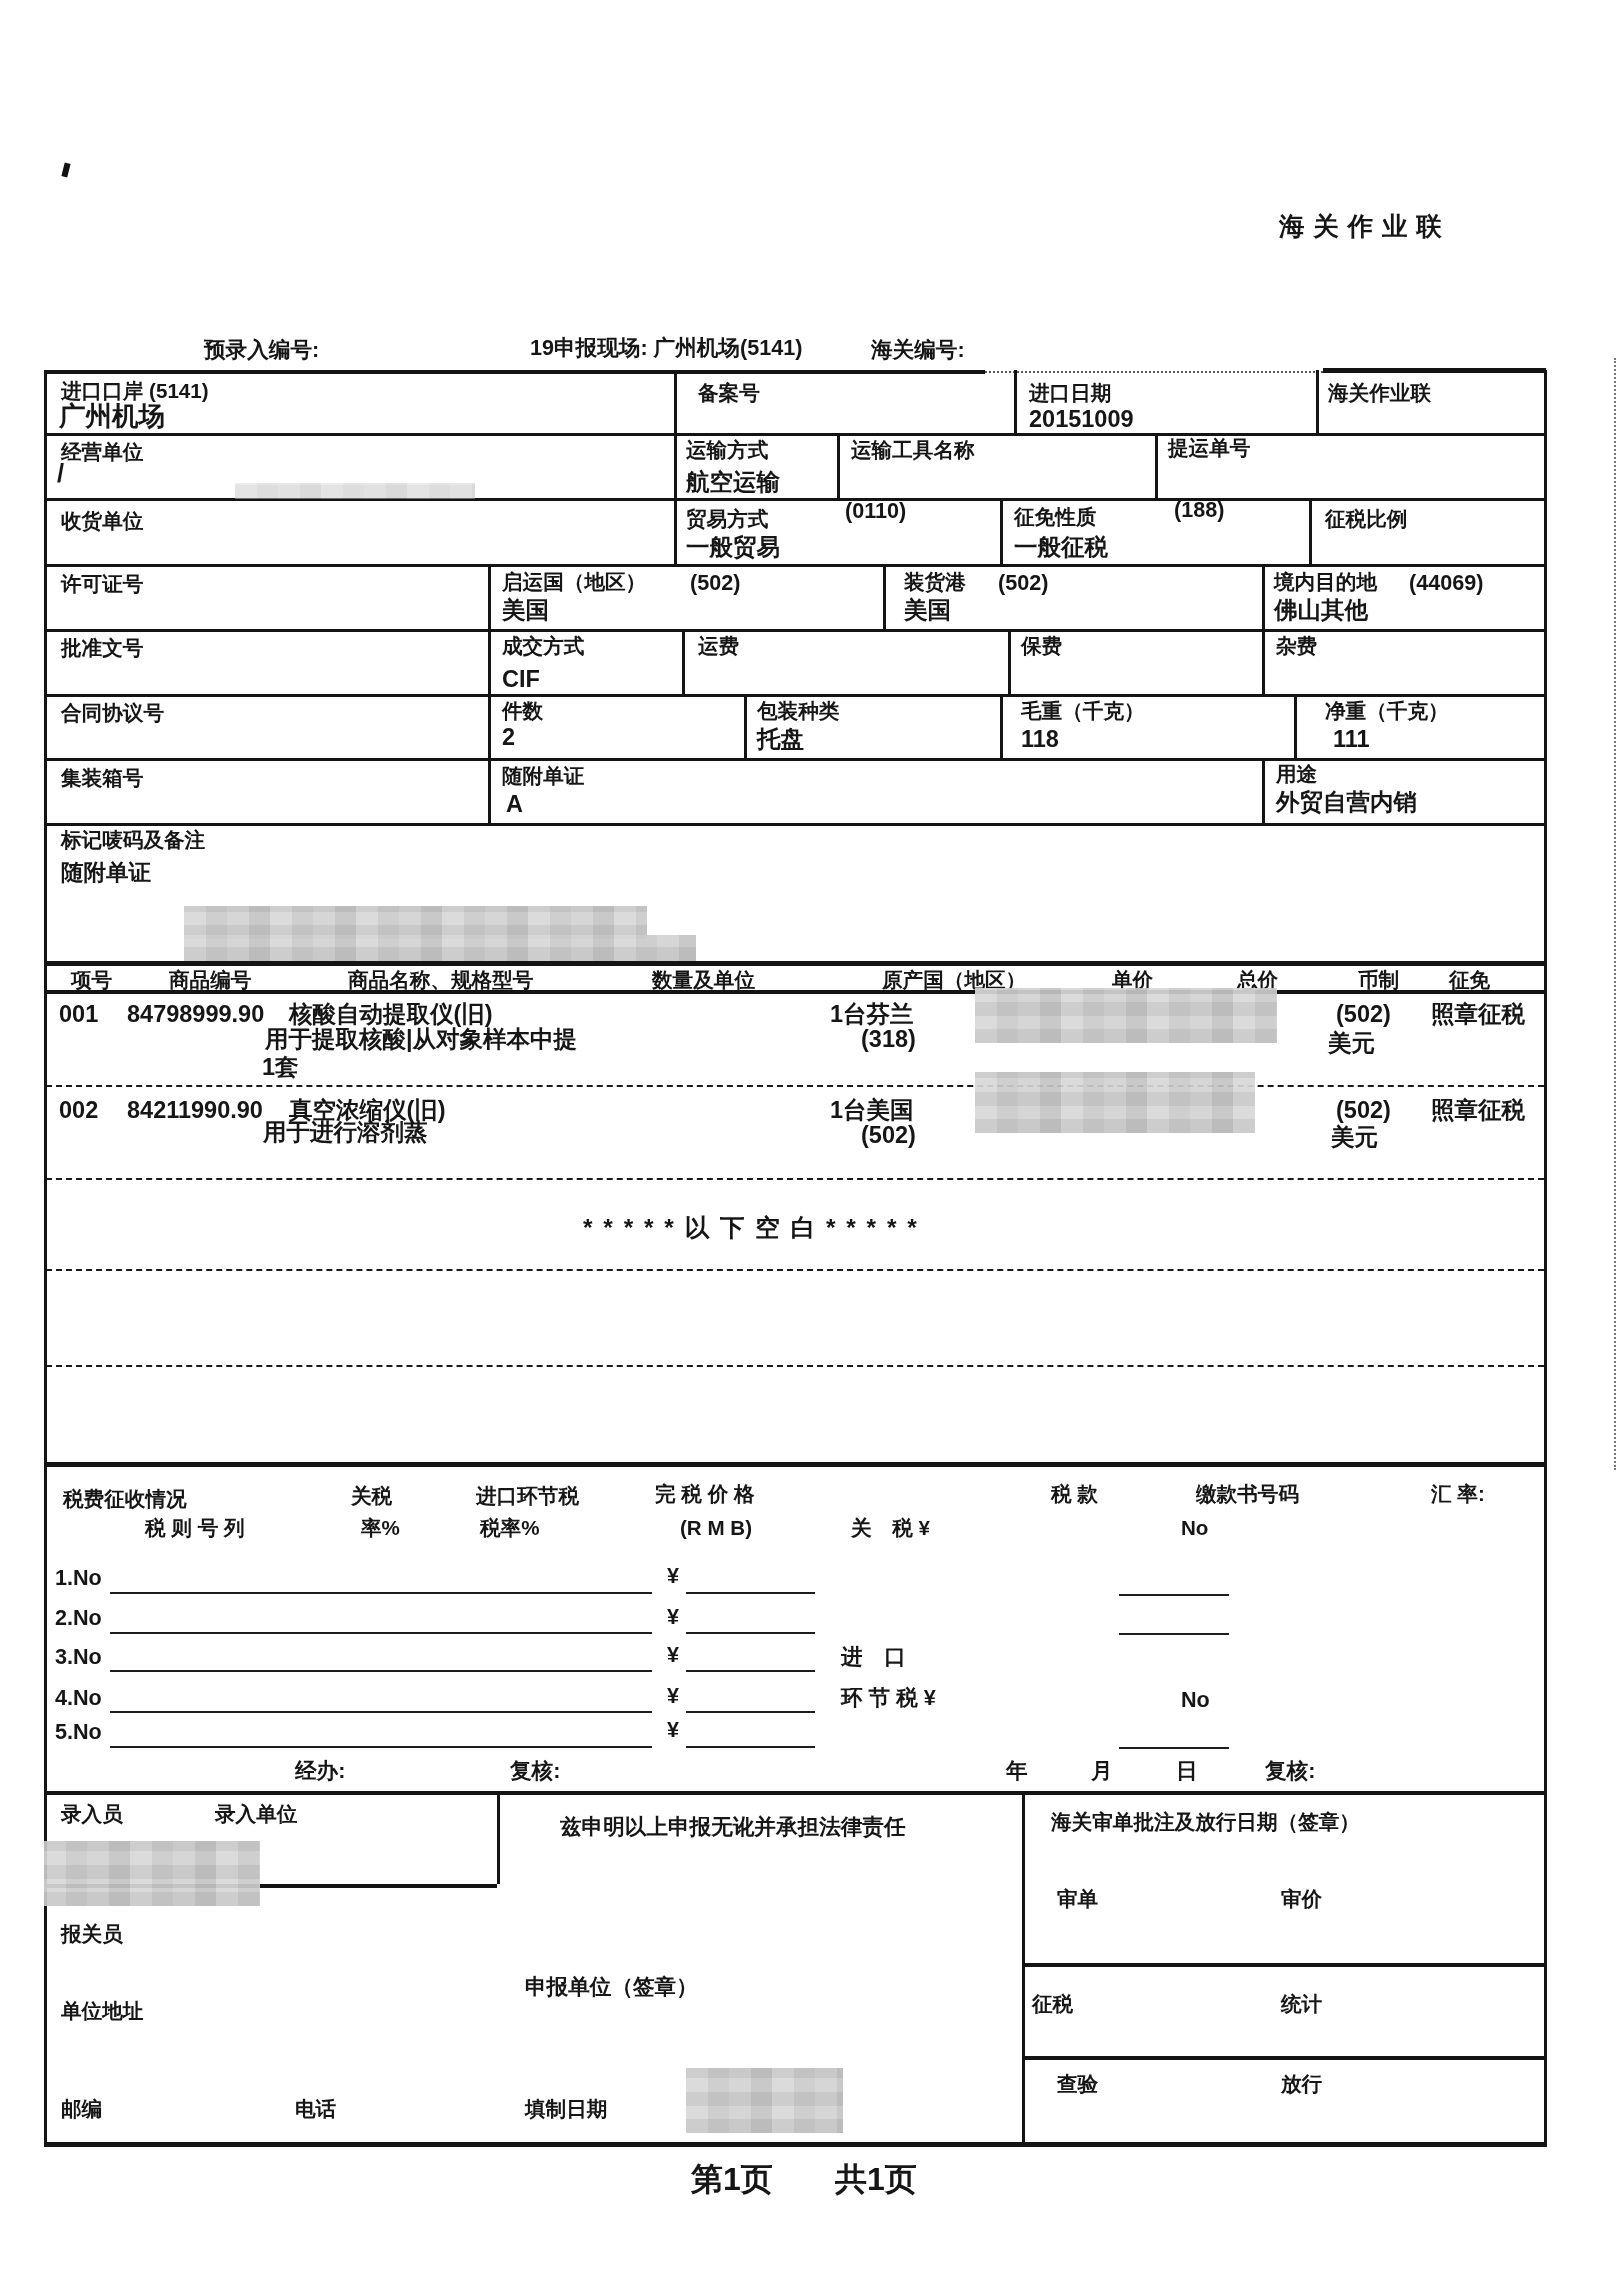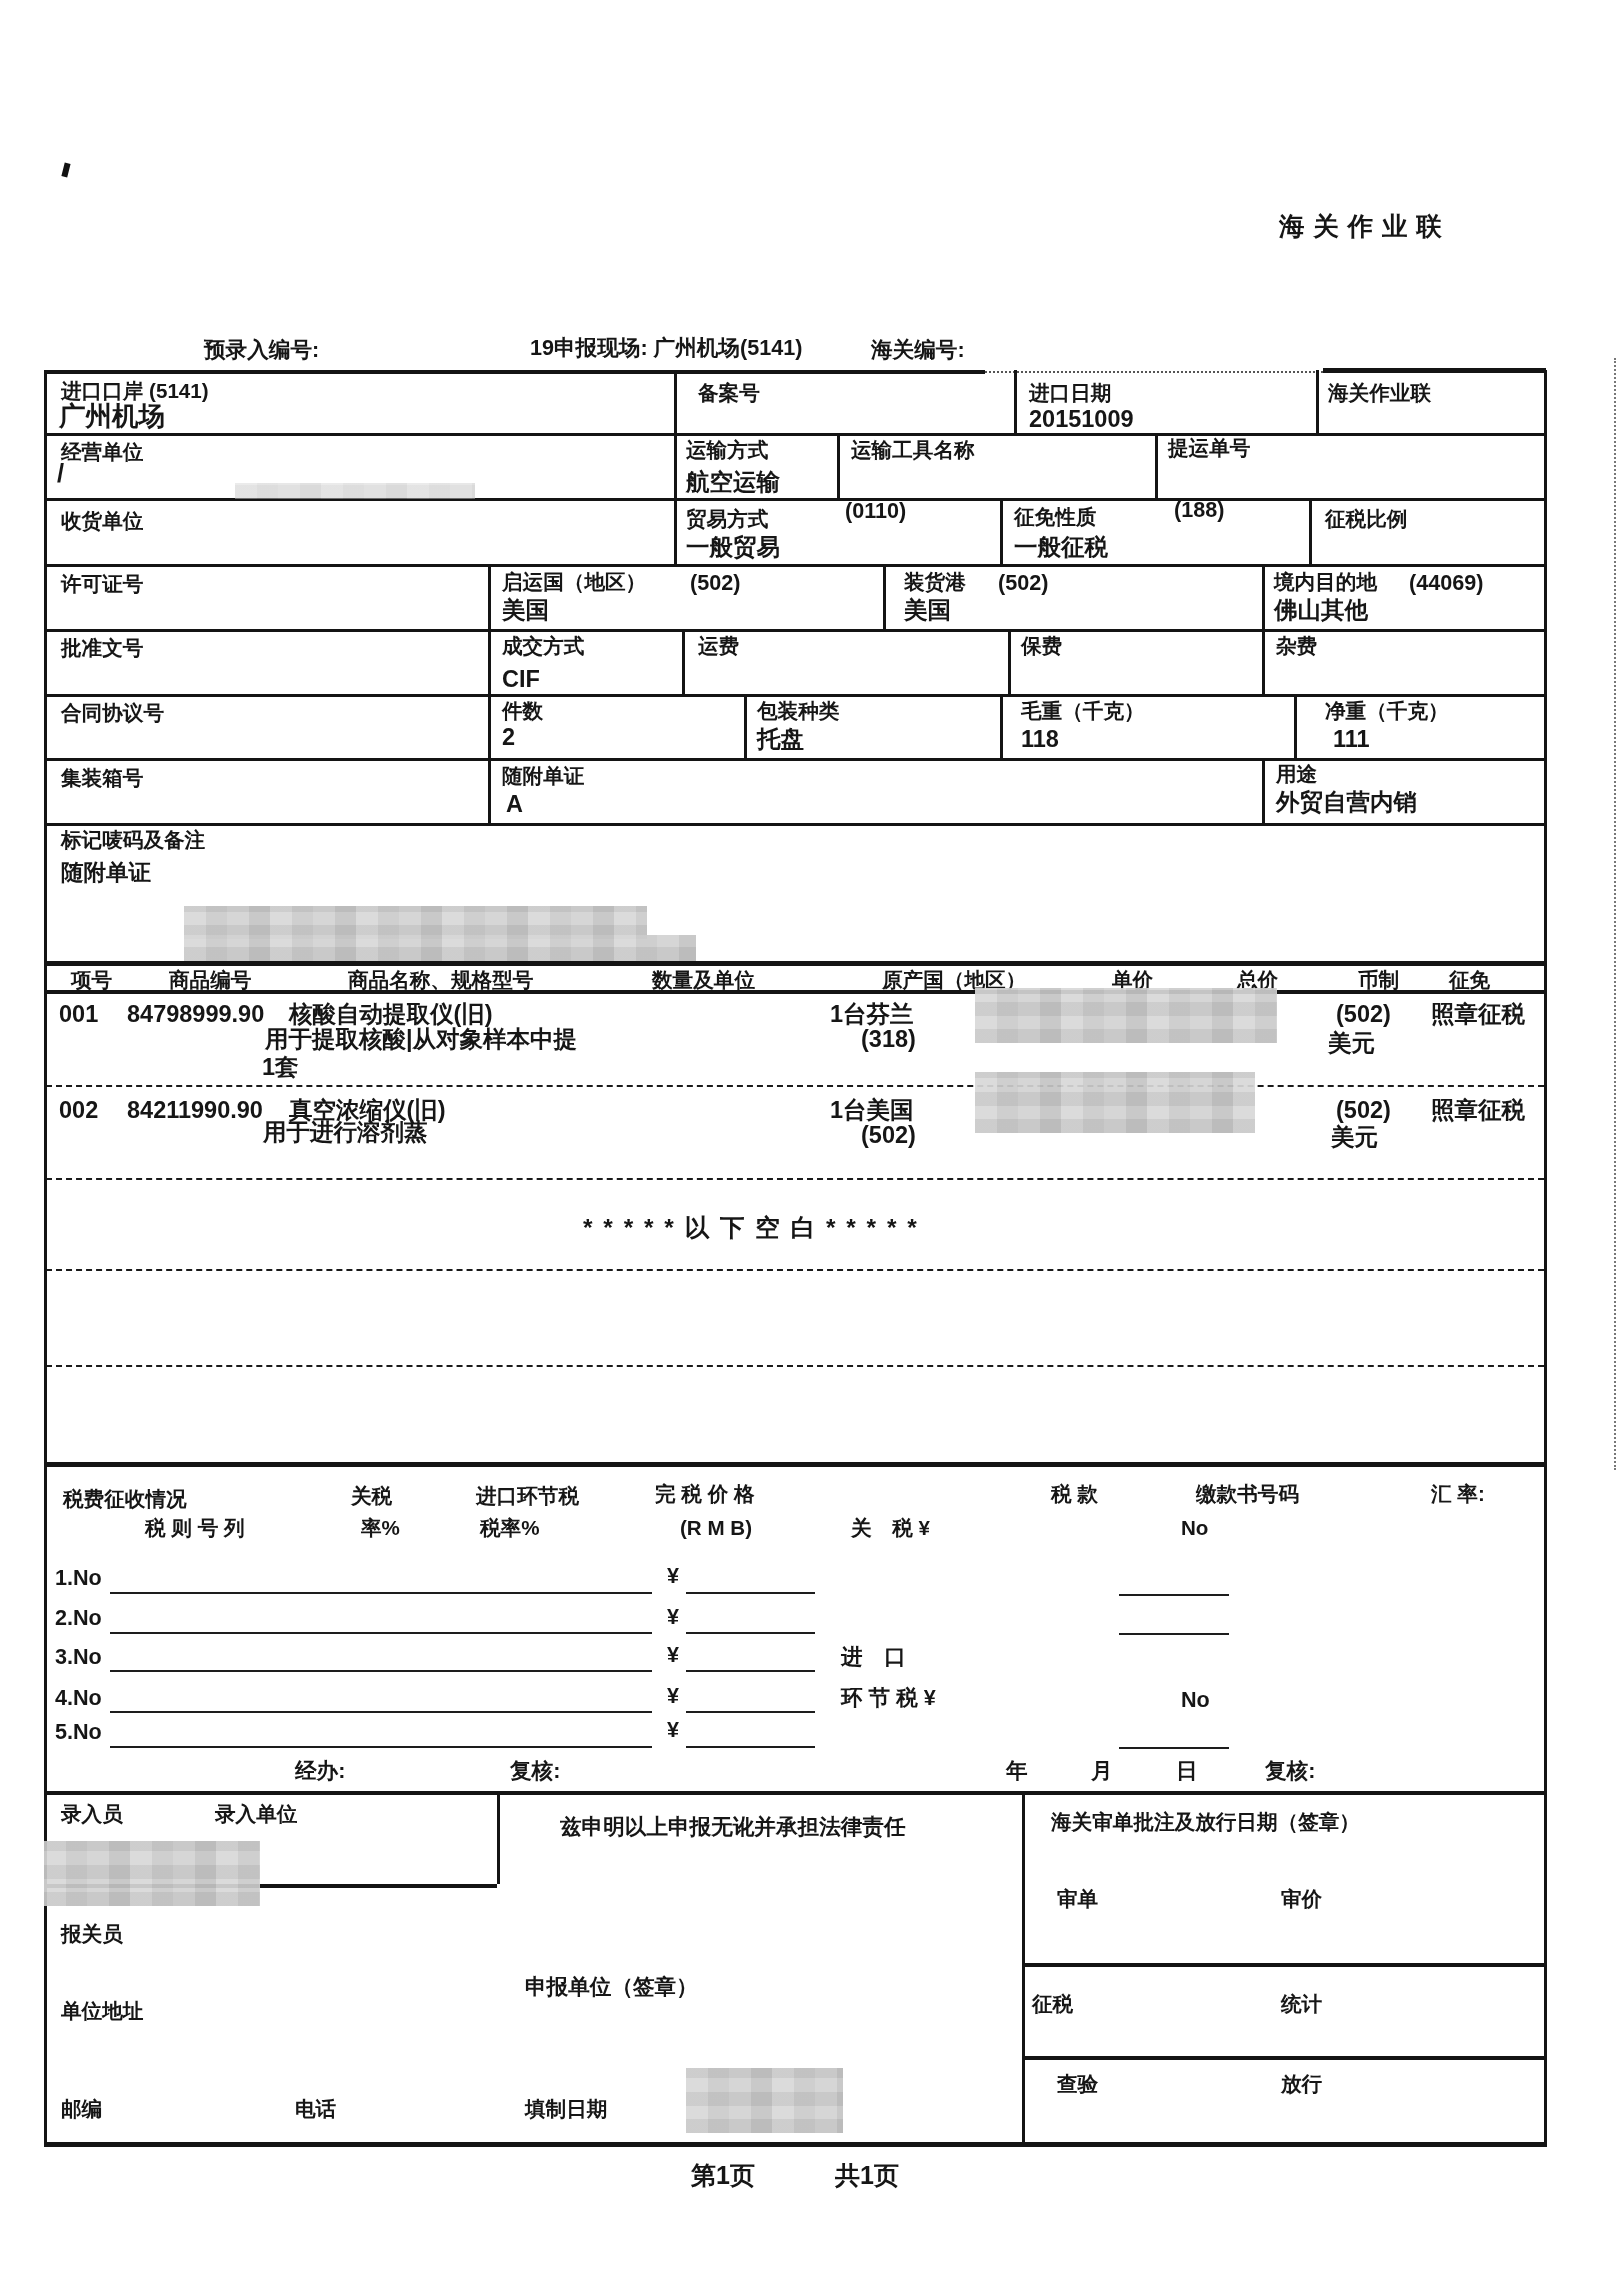--- a/index.html
+++ b/index.html
@@ -16,21 +16,21 @@
   .vl{position:absolute;background:#141414;width:2.9px;}
   .vdot{position:absolute;width:0;border-left:2px dotted #777;}
   .ul{position:absolute;background:#1d1d1d;height:2px;}
   .px{position:absolute;opacity:.92;background:
       repeating-linear-gradient(0deg, rgba(0,0,0,0.06) 0 13.7px, rgba(255,255,255,0.05) 13.7px 27.4px),
       repeating-linear-gradient(90deg,#d6d6d6 0 21.6px,#c9c9c9 21.6px 43px,#d1d1d1 43px 65px,#c2c2c2 65px 86px);}
   .px.light{opacity:.5;}
   .artifact{position:absolute;background:#111;}
   .title{font-size:44px;letter-spacing:4.9px;font-weight:700;}
   .copy{font-size:25.5px;letter-spacing:8.8px;font-weight:700;}
-  .foot{font-size:25px;}
+  .foot{font-size:32px;}
 </style>
 </head>
 <body>
 
 <div class="page">
 
   <div class="t copy" style="left:1279px;top:212px">海关作业联</div>
   <div class="t sm" style="left:204px;top:338px">预录入编号:</div>
   <div class="t sm" style="left:530px;top:336px">19申报现场: 广州机场(5141)</div>
   <div class="t sm" style="left:871px;top:338px">海关编号:</div>

